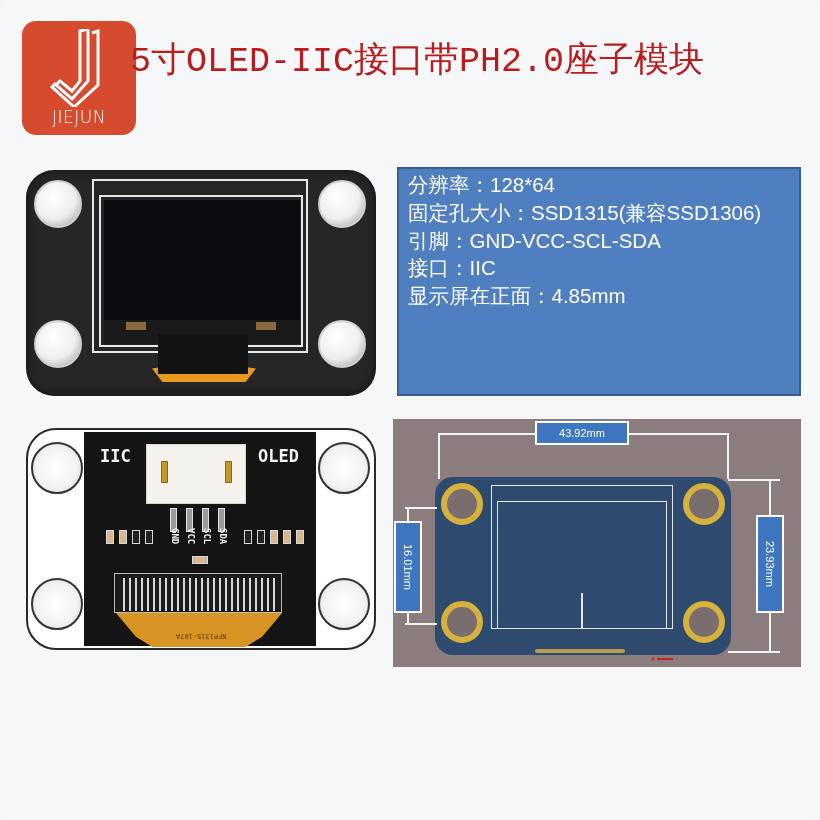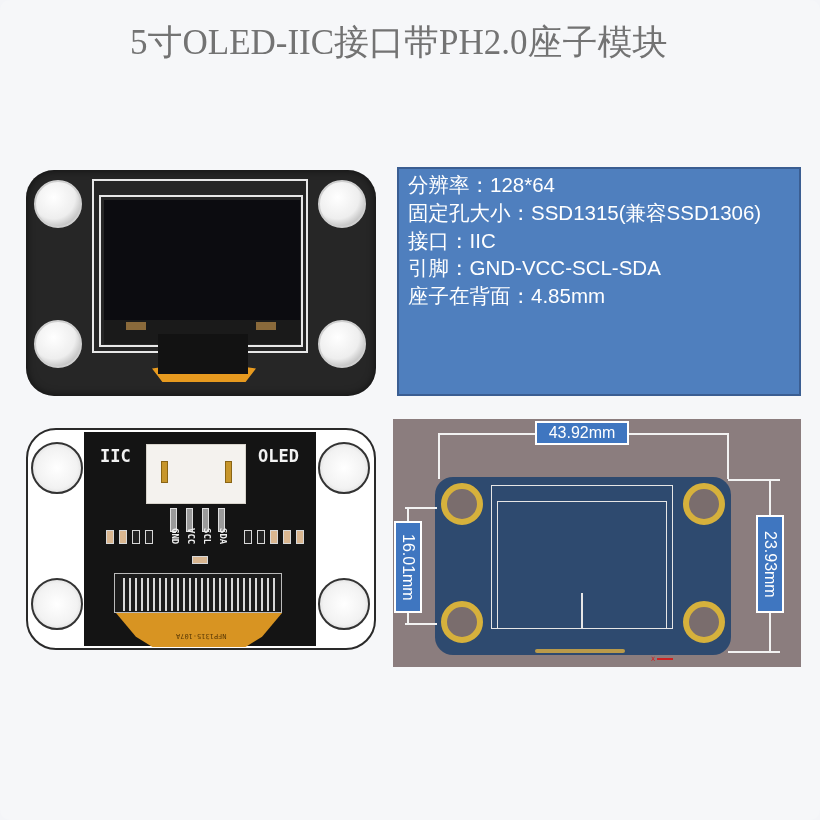--- a/index.html
+++ b/index.html
@@ -7,21 +7,21 @@
     body { position: relative; font-family: "DejaVu Sans", sans-serif; }
 
     .page { position: absolute; left: 0; top: 0; width: 820px; height: 820px; background: #f6f7f9; border-radius: 10px; }
 
     
     .logo { position: absolute; left: 22px; top: 21px; width: 114px; height: 114px; background: #d64b2e; border-radius: 14px; overflow: hidden; }
     .logo svg { position: absolute; left: 28px; top: 8px; }
     .logo-text { position: absolute; left: 0; right: 0; top: 86px; text-align: center; color: #fff; font-family: "DejaVu Sans", sans-serif; font-size: 17px; letter-spacing: 0.5px; font-weight: 300; }
 
     
-    .title { position: absolute; left: 130px; top: 19px; font-family: Liberation Serif, serif; font-size: 35px; color: #737373; white-space: nowrap; letter-spacing: 0px; }
+    .title { position: absolute; left: 130px; top: 36px; font-family: Liberation Mono, monospace; font-size: 35px; color: #b91c1c; white-space: nowrap; letter-spacing: 0px; }
 
     
     .front-board { position: absolute; left: 26px; top: 170px; width: 350px; height: 226px; }
     .pcb-black { position: absolute; inset: 0; background: #262626; border-radius: 28px; box-shadow: inset 0 0 8px rgba(0,0,0,.6); }
     .hole { position: absolute; width: 48px; height: 48px; border-radius: 50%; background: radial-gradient(circle at 40% 35%, #ffffff 0%, #eeeeee 55%, #bdbdbd 80%, #8d8d8d 100%); border: 2px solid #cfcfcf; }
     .silk-frame { position: absolute; border: 2px solid #e8e8e8; }
     .oled-glass { position: absolute; background: #0c0c10; }
     .fpc-front { position: absolute; background: #e79a1f; }
     .fpc-front-inner { position: absolute; background: #121212; }
 
@@ -43,33 +43,40 @@
     .fpc-pad-area { position: absolute; left: 88px; top: 145px; width: 168px; height: 40px; background: #1b1b1b; border: 1px solid #bbb; }
     .fpc-pad { position: absolute; top: 4px; width: 2px; height: 33px; background: #d8d8d8; }
     .fpc-back { position: absolute; left: 90px; top: 185px; width: 166px; height: 34px; background: #d89422; clip-path: polygon(0 0, 100% 0, 88% 70%, 78% 100%, 22% 100%, 12% 70%); }
     .fpc-label { position: absolute; left: 150px; top: 204px; color: #5a3a06; font-size: 7px; font-family: "DejaVu Sans Mono", monospace; transform: rotate(180deg); }
 
     
     .dim-panel { position: absolute; left: 393px; top: 419px; width: 408px; height: 248px; background: #8b7d7e; }
     .dim-pcb { position: absolute; left: 42px; top: 58px; width: 296px; height: 178px; background: #2e4a6f; border-radius: 18px; }
     .pad { position: absolute; width: 42px; height: 42px; border-radius: 50%; border: 6px solid #d6b13c; background: #7a6d6d; }
     .dim-line { position: absolute; background: #f2f2f2; }
-    .dim-label { position: absolute; background: #3f76c0; border: 2px solid #ffffff; color: #ffffff; font-family: "Liberation Sans", sans-serif; font-size: 16px; text-align: center; }
+    .dim-label { position: absolute; background: #3f76c0; border: 2px solid #ffffff; color: #ffffff; font-family: "Liberation Sans", sans-serif; font-size: 11px; text-align: center; }
     .vert { writing-mode: vertical-rl; }
     .rect-outline { position: absolute; border: 1.5px solid #e6e6e6; }
     .axis-x { position: absolute; left: 258px; top: 236px; color: #d11; font-size: 6px; font-family: "DejaVu Sans", sans-serif; }
 
     
     .caption { position: absolute; left: 74px; top: 730px; font-family: "DejaVu Serif", serif; font-size: 33px; color: #4a7fc9; white-space: nowrap; }
   </style>
 </head>
 <body>
 
 <div class="page">
 
+  <div class="logo">
+    <svg width="58" height="78" viewBox="0 0 58 78">
+      <path d="M30 2 L38 0 L38 52 L22 70 L6 56 L10 52 L22 62 L30 52 Z" fill="none" stroke="#ffffff" stroke-width="3"></path>
+      <path d="M42 4 L48 2 L48 56 L24 78 L2 58 L6 54" fill="none" stroke="#ffffff" stroke-width="3"></path>
+    </svg>
+    <div class="logo-text">JIEJUN</div>
+  </div>
 
   <div class="title">5寸OLED-IIC接口带PH2.0座子模块</div>
 
   <div class="front-board">
     <div class="pcb-black"></div>
     <div class="hole" style="left:8px;top:10px;"></div>
     <div class="hole" style="left:292px;top:10px;"></div>
     <div class="hole" style="left:8px;top:150px;"></div>
     <div class="hole" style="left:292px;top:150px;"></div>
     <div class="silk-frame" style="left:66px;top:9px;width:216px;height:174px;"></div>
@@ -78,23 +85,23 @@
     <div class="oled-glass" style="left:78px;top:150px;width:196px;height:24px;background:#1a1a1a;"></div>
     <div style="position:absolute;left:100px;top:152px;width:20px;height:8px;background:#8a6a3b;"></div>
     <div style="position:absolute;left:230px;top:152px;width:20px;height:8px;background:#8a6a3b;"></div>
     <div class="fpc-front" style="left:126px;top:178px;width:104px;height:34px;clip-path:polygon(12% 0,88% 0,88% 55%,100% 60%,90% 100%,10% 100%,0 60%,12% 55%);"></div>
     <div class="fpc-front-inner" style="left:132px;top:164px;width:90px;height:40px;"></div>
   </div>
 
   <div class="spec-box">
     <div class="spec-line">分辨率：128*64</div>
     <div class="spec-line">固定孔大小：SSD1315(兼容SSD1306)</div>
+    <div class="spec-line">引脚：GND-VCC-SCL-SDA</div>
     <div class="spec-line">接口：IIC</div>
-    <div class="spec-line">引脚：GND-VCC-SCL-SDA</div>
-    <div class="spec-line">座子在背面：4.85mm</div>
+    <div class="spec-line">显示屏在正面：4.85mm</div>
   </div>
 
   <div class="back-board">
     <div class="back-white"></div>
     <div class="back-black"></div>
     <div class="hole-ring" style="left:5px;top:14px;"></div>
     <div class="hole-ring" style="left:292px;top:14px;"></div>
     <div class="hole-ring" style="left:5px;top:150px;"></div>
     <div class="hole-ring" style="left:292px;top:150px;"></div>
 

